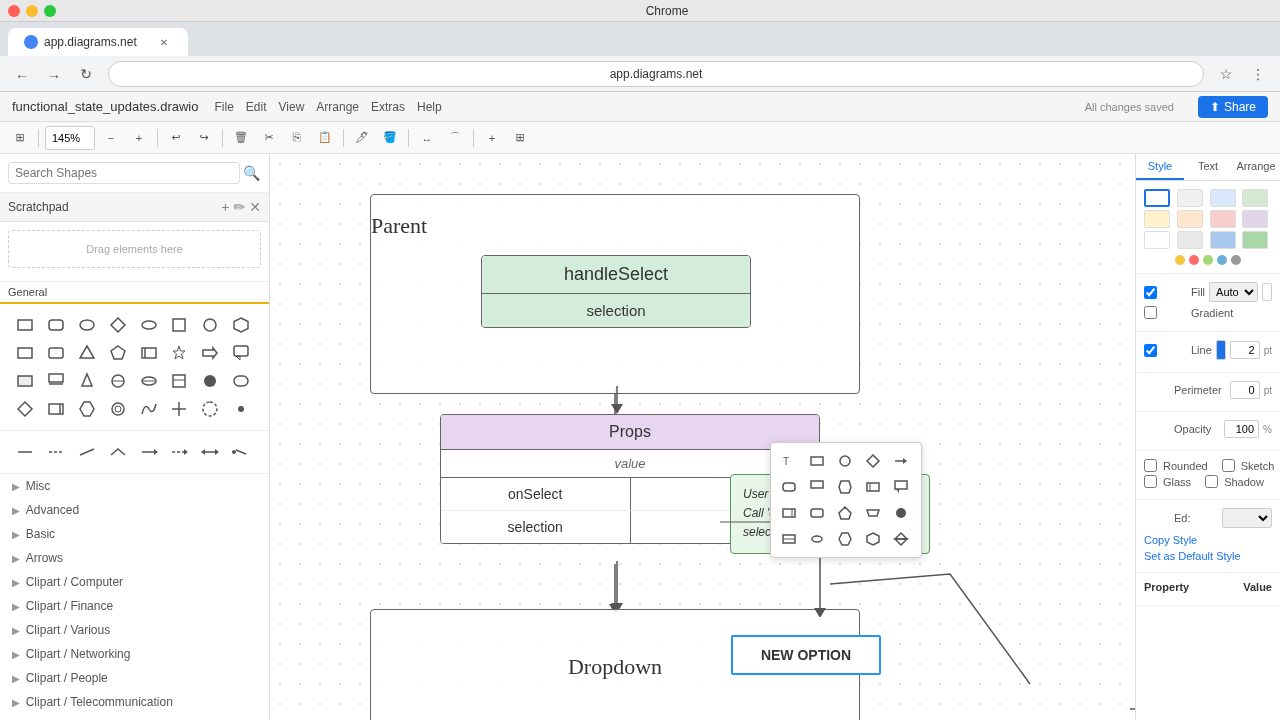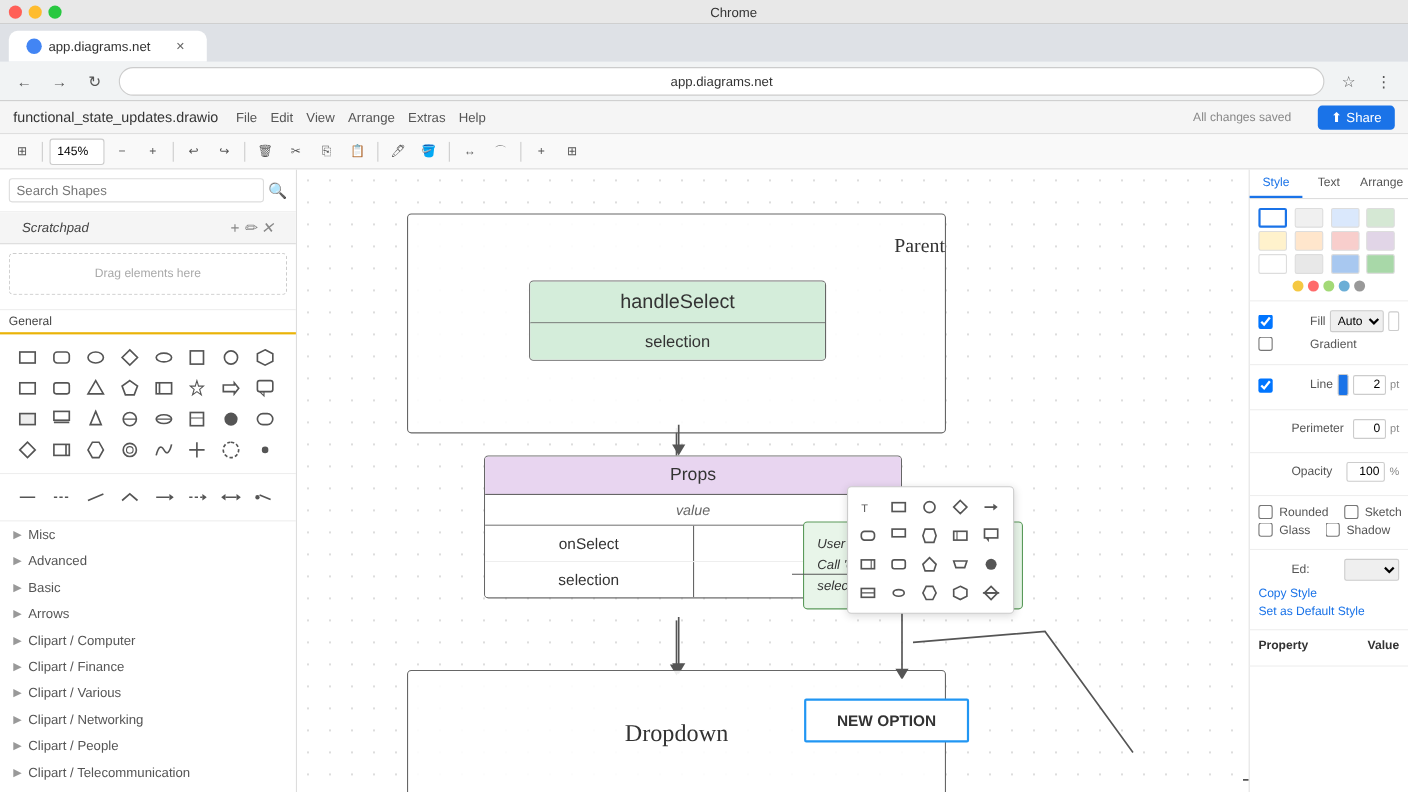--- a/index.html
+++ b/index.html
@@ -160,30 +160,29 @@
     }
     .shapes-search input {
       flex: 1;
       border: 1px solid #ddd;
       border-radius: 3px;
       padding: 3px 6px;
       font-size: 12px;
       outline: none;
     }
     .scratchpad-header {
-      padding: 6px 20px;
+      padding: 6px 8px;
       font-size: 12px;
       font-weight: 500;
       color: #444;
       background: #f5f5f5;
       border-bottom: 1px solid #ddd;
       display: flex;
       align-items: center;
       justify-content: space-between;
-      font-style: italic;
     }
     .scratchpad-area {
       padding: 8px;
       min-height: 60px;
       border-bottom: 1px solid #eee;
     }
     .scratchpad-placeholder {
       border: 1px dashed #ccc;
       border-radius: 4px;
       padding: 12px;
@@ -253,22 +252,22 @@
       position: absolute;
       top: 0;
       left: 0;
       width: 490px;
       height: 200px;
       border: 1.5px solid #666;
       border-radius: 4px;
       background: rgba(255,255,255,0.9);
     }
     .parent-title {
-      text-align: right;
-      font-size: 18px;
+      text-align: left;
+      font-size: 22px;
       color: #333;
       margin-top: 18px;
       font-family: Georgia, serif;
     }
     .parent-state-box {
       position: absolute;
       top: 60px;
       left: 110px;
       width: 270px;
       border: 1.5px solid #666;

